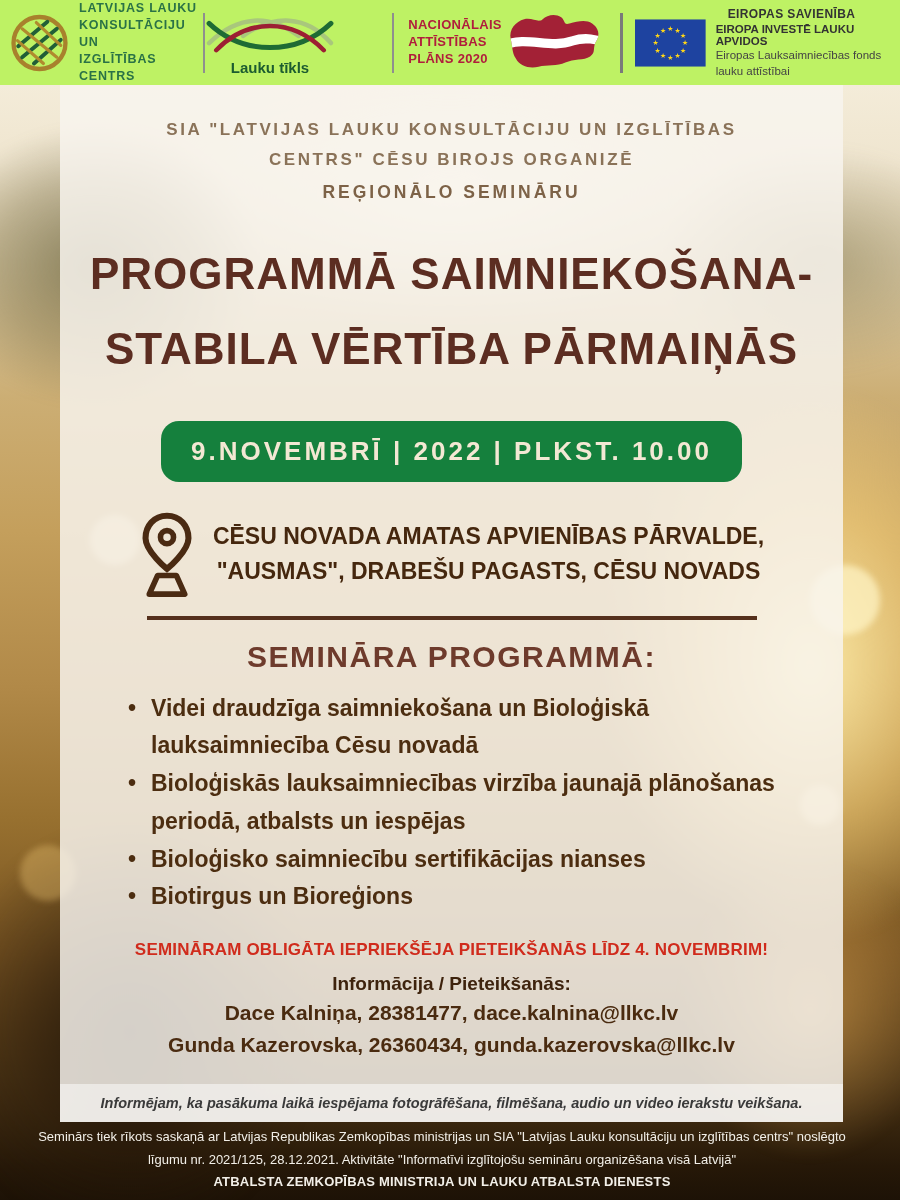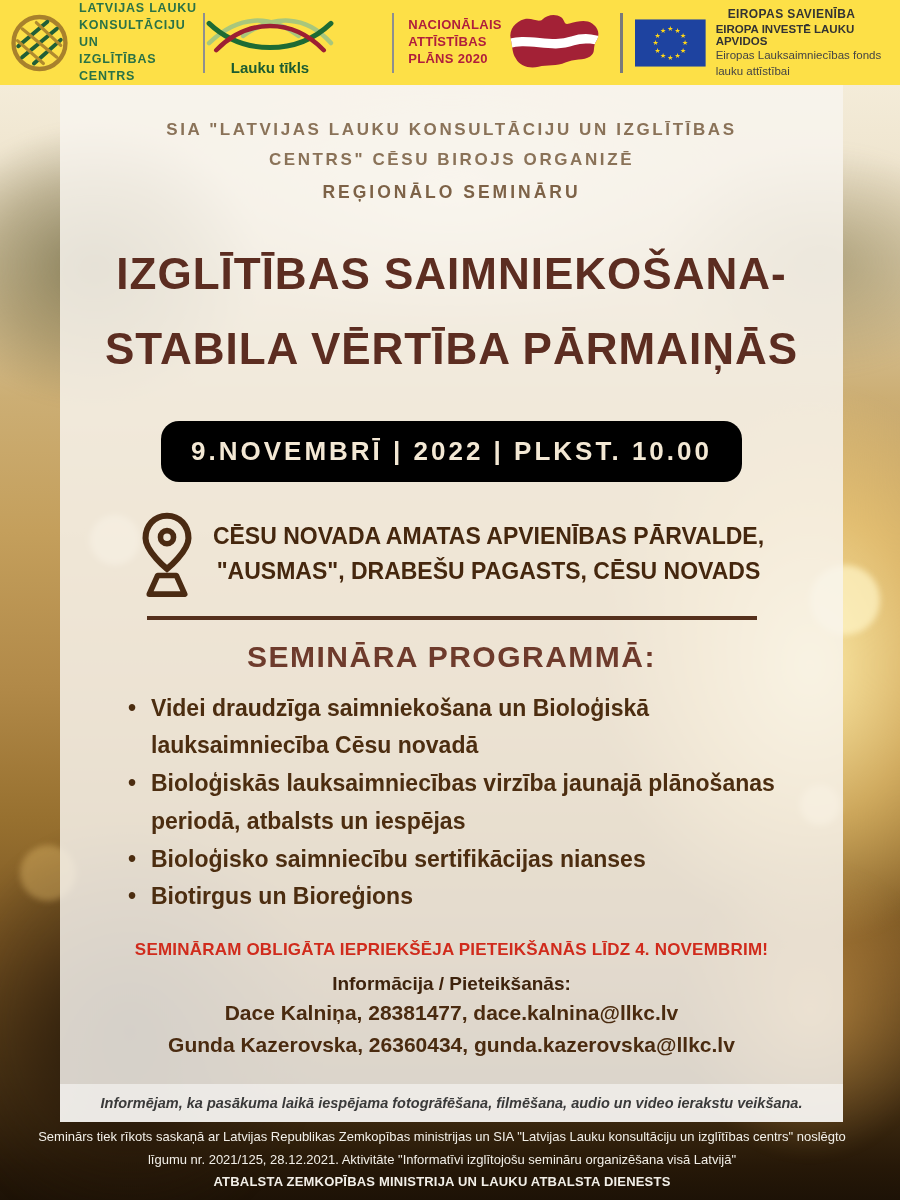--- a/index.html
+++ b/index.html
@@ -1,21 +1,21 @@
 <!DOCTYPE html>
 <html><head>
 <meta charset="utf-8">
 <style>
   * { margin:0; padding:0; box-sizing:border-box; }
   html,body { width:900px; }
   body { font-family:"Liberation Sans","DejaVu Sans",sans-serif; }
   .poster { position:relative; width:900px; height:1200px; overflow:hidden; background:#fff; }
 
   
-  .header { position:absolute; top:0; left:0; width:900px; height:85px; background:#fde047;
+  .header { position:absolute; top:0; left:0; width:900px; height:85px; background:#bef264;
             display:flex; align-items:center; z-index:30; }
   .hcell { display:flex; align-items:center; }
   .hdivider { width:2px; height:60px; background:#8f8f8f; flex:0 0 auto; }
   .logo-llkc { width:203px; padding-left:8px; gap:8px; }
   .llkc-text { font-size:12.5px; font-weight:bold; color:#2a7246; letter-spacing:.8px; line-height:1.35; }
   .logo-tikls { width:187px; justify-content:flex-start; }
   .tikls-wrap { text-align:center; }
   .tikls-label { font-size:15px; font-weight:bold; color:#1c5c30; margin-top:-6px; }
   .logo-nap { width:226px; justify-content:center; }
   .nap-text { font-size:13px; font-weight:bold; color:#b01e3c; line-height:1.3; letter-spacing:.3px; }
@@ -53,21 +53,21 @@
   .panel { position:absolute; left:60px; top:85px; width:783px; height:1037px;
     background:rgba(248,244,238,.84); z-index:10; text-align:center; }
 
   .intro { margin-top:30px; color:#8a7258; font-weight:600; font-size:17px;
            letter-spacing:2.6px; line-height:1.75; }
   .intro-bold { color:#7d6247; font-weight:800; font-size:17.5px; letter-spacing:3px; margin-top:2px; }
 
   .title { margin-top:30px; color:#5c2d21; font-weight:800; font-size:44px;
            letter-spacing:1px; line-height:1.7; }
 
-  .pill { display:inline-block; margin-top:34px; background:#000000; color:#f3e8d4;
+  .pill { display:inline-block; margin-top:34px; background:#15803d; color:#f3e8d4;
           font-size:26px; font-weight:600; letter-spacing:3px;
           padding:15px 30px; border-radius:18px; }
 
   .loc-row { display:flex; align-items:center; justify-content:center; gap:18px; margin-top:28px; }
   .loc-text { color:#45270e; font-weight:bold; font-size:23px; line-height:1.5; }
 
   .rule { width:610px; height:4px; background:#55301c; margin:18px auto 0; }
 
   .prog-head { margin-top:20px; color:#6e3b2c; font-weight:600; font-size:30px; letter-spacing:1.5px; }
 
@@ -202,21 +202,21 @@
 
   <div class="panel">
 
     <div class="intro">
       <div>SIA "LATVIJAS LAUKU KONSULTĀCIJU UN IZGLĪTĪBAS</div>
       <div>CENTRS" CĒSU BIROJS ORGANIZĒ</div>
       <div class="intro-bold">REĢIONĀLO SEMINĀRU</div>
     </div>
 
     <div class="title">
-      <div>IZGLĪTĪBAS SAIMNIEKOŠANA-</div>
+      <div>PROGRAMMĀ SAIMNIEKOŠANA-</div>
       <div>STABILA VĒRTĪBA PĀRMAIŅĀS</div>
     </div>
 
     <div>
       <div class="pill">9.NOVEMBRĪ | 2022 | PLKST. 10.00</div>
     </div>
 
     <div class="loc-row">
       <svg width="56" height="88" viewBox="0 0 60 94">
         <path d="M30,6 C16,6 7,17 7,30 C7,44 30,63 30,63 C30,63 53,44 53,30 C53,17 44,6 30,6 Z" fill="none" stroke="#4a2a12" stroke-width="6.5"></path>

